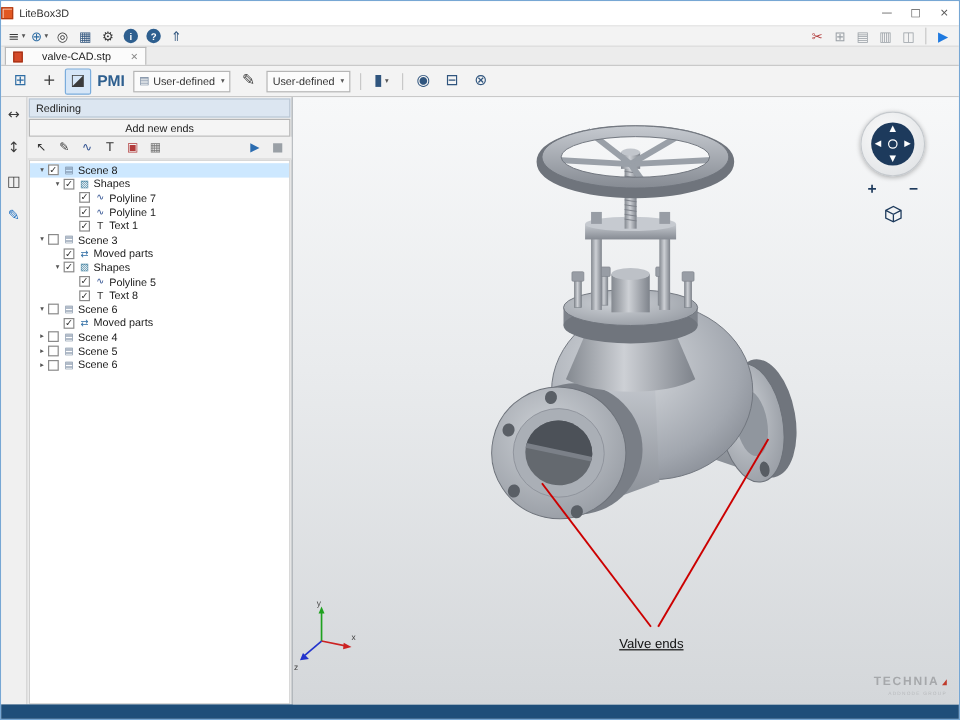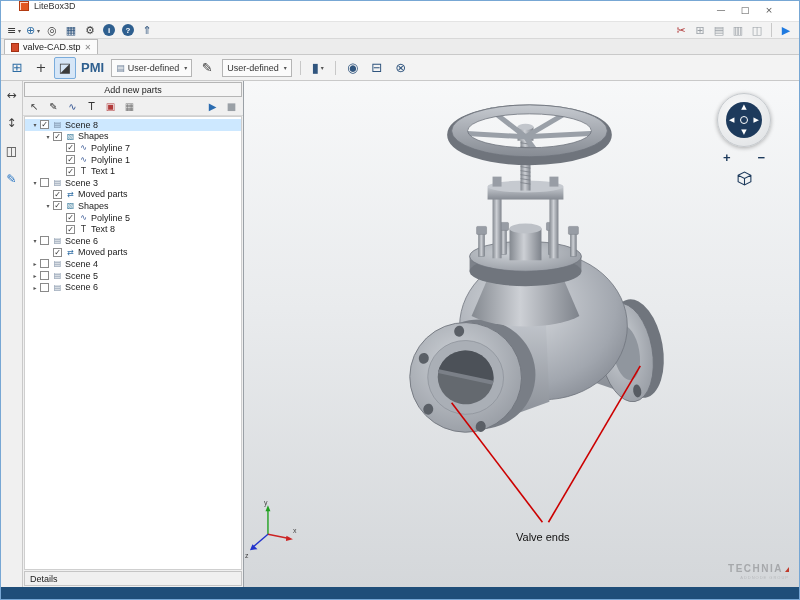--- a/index.html
+++ b/index.html
@@ -1,38 +1,38 @@
 <!DOCTYPE html>
 <html><head>
 <meta charset="utf-8">
 <style>
   * { margin:0; padding:0; box-sizing:border-box; }
   html,body { width:800px; height:600px; overflow:hidden; }
   body { font-family:"Liberation Sans", sans-serif; font-size:9px; color:#1a1a1a; background:#888; }
   .window { width:800px; height:600px; display:flex; flex-direction:column; background:#f3f3f3; border:1px solid #77a7d4; }
 
   
-  .titlebar { height:20px; background:#ffffff; display:flex; align-items:flex-start; padding:0 18px; flex:0 0 auto; }
+  .titlebar { height:20px; background:#ffffff; display:flex; align-items:center; padding:0 0; flex:0 0 auto; }
   .app-icon { width:10px; height:10px; background:#e25822; border:1px solid #b23b12; margin-right:5px; box-shadow:inset 1px 1px 0 #ffd9c8; }
   .win-title { color:#333; }
   .win-controls { margin-left:auto; display:flex; }
   .wbtn { width:24px; height:18px; display:flex; align-items:center; justify-content:center; color:#555; font-size:9px; font-family:"DejaVu Sans",sans-serif; }
 
   
   .toolbar1 { height:18px; background:#f3f3f3; border-top:1px solid #e4e4e4; border-bottom:1px solid #d8d8d8; display:flex; align-items:center; padding:0 4px; gap:1px; flex:0 0 auto; }
   .tb-spacer { flex:1; }
   .tbtn { min-width:18px; height:16px; display:inline-flex; align-items:center; justify-content:center; font-size:11px; font-family:"DejaVu Sans",sans-serif; border-radius:2px; cursor:default; }
   .tbtn.badge { min-width:12px; width:12px; height:12px; border-radius:50%; font-size:8px; font-weight:bold; margin:0 3px; font-family:"Liberation Sans",sans-serif; }
   .tbtn.txticon { font-size:8px; font-weight:bold; font-family:"Liberation Sans",sans-serif; padding:0 3px; }
   .tbtn.pressed { background:#d6e6f7; border:1px solid #7aacdc; }
   .tsep { width:1px; height:14px; background:#c8c8c8; margin:0 4px; display:inline-block; }
   .caret { font-size:6px; color:#555; margin-left:2px; font-family:"DejaVu Sans",sans-serif; }
 
   .tabbar { height:16px; background:#ececec; border-bottom:1px solid #c9c9c9; display:flex; align-items:flex-end; padding-left:3px; flex:0 0 auto; }
-  .tab { height:15px; background:#fbfbfb; border:1px solid #b9b9b9; border-bottom:none; display:flex; align-items:center; gap:4px; padding:0 6px; }
+  .tab { height:15px; background:#fbfbfb; border:1px solid #b9b9b9; border-bottom:none; display:flex; align-items:center; gap:16px; padding:0 6px; }
   .file-icon { width:8px; height:9px; background:#d44a2a; border:1px solid #a33014; }
   .tab-close { color:#888; font-size:8px; font-family:"DejaVu Sans",sans-serif; }
 
   .toolbar2 { height:26px; background:#f3f3f3; border-bottom:1px solid #c9c9c9; display:flex; align-items:center; padding:0 5px; gap:2px; flex:0 0 auto; }
   .toolbar2 .tbtn { min-width:22px; height:22px; font-size:13px; }
   .dropdown { height:18px; display:flex; align-items:center; gap:3px; border:1px solid #b5b5b5; background:#fbfbfb; padding:0 4px; margin:0 2px; }
   .dd-ico { font-family:"DejaVu Sans",sans-serif; font-size:9px; color:#6b7f98; }
   .dd-label { color:#333; }
 
   
@@ -52,21 +52,21 @@
   .trow.sel { background:#cde8ff; }
   .exp { width:10px; text-align:center; font-size:6px; color:#555; font-family:"DejaVu Sans",sans-serif; flex:0 0 auto; }
   .cbx { width:9px; height:9px; border:1px solid #8a8a8a; background:#fff; margin-right:3px; font-size:8px; line-height:7px; text-align:center; color:#333; flex:0 0 auto; font-family:"DejaVu Sans",sans-serif; }
   .tico { width:11px; text-align:center; font-size:8px; margin-right:2px; font-family:"DejaVu Sans",sans-serif; flex:0 0 auto; }
   .tlabel { color:#1a1a1a; }
   .panel-footer { height:15px; margin:1px; background:#f0f0f0; border:1px solid #c5c5c5; display:flex; align-items:center; padding-left:5px; color:#222; }
 
   
   .viewport { flex:1; position:relative; overflow:hidden; background:linear-gradient(180deg,#f7f8f9 0%,#e9ebed 45%,#d4d7da 100%); }
   .valve-svg { position:absolute; inset:0; width:100%; height:100%; }
-  .annotation-label { position:absolute; left:272px; top:450px; font-size:11px; color:#111; }
+  .annotation-label { position:absolute; left:272px; top:450px; font-size:11px; color:#111;text-decoration:underline; }
 
   .orbit { position:absolute; top:12px; right:26px; width:58px; text-align:center; }
   .orbit-ring { width:54px; height:54px; border-radius:50%; background:radial-gradient(circle at 40% 35%, #fbfbfb, #dcdfe2); border:1px solid #c5c9cd; box-shadow:0 1px 4px rgba(0,0,0,.3); position:relative; margin:0 auto; }
   .orbit-core { position:absolute; left:50%; top:50%; transform:translate(-50%,-50%); width:36px; height:36px; border-radius:50%; background:#1d3a5c; }
   .oarr { position:absolute; color:#fff; font-size:7px; font-family:"DejaVu Sans",sans-serif; line-height:7px; }
   .oarr.up { top:2px; left:50%; transform:translateX(-50%); }
   .oarr.dn { bottom:2px; left:50%; transform:translateX(-50%); }
   .oarr.lf { left:3px; top:50%; transform:translateY(-50%); }
   .oarr.rt { right:3px; top:50%; transform:translateY(-50%); }
   .odot { position:absolute; left:50%; top:50%; transform:translate(-50%,-50%); width:8px; height:8px; border:1.5px solid #fff; border-radius:50%; }
@@ -153,21 +153,24 @@
   <div class="bodyrow">
 
     <div class="left-strip">
         <span class="tbtn" style="color: rgb(59, 59, 59);">↔</span>
         <span class="tbtn" style="color: rgb(59, 59, 59);">↕</span>
         <span class="tbtn" style="color: rgb(59, 59, 59);">◫</span>
         <span class="tbtn" style="color: rgb(31, 111, 192);">✎</span>
       </div>
 
     <div class="panel">
-      <button class="add-btn">Add new parts</button>
+      <div class="panel-header">
+        <span>Redlining</span>
+      </div>
+      <button class="add-btn">Add new ends</button>
       <div class="rl-tools">
           <span class="tbtn" style="color: rgb(51, 51, 51);">↖</span>
           <span class="tbtn" style="color: rgb(51, 51, 51);">✎</span>
           <span class="tbtn" style="color: rgb(46, 79, 143);">∿</span>
           <span class="tbtn" style="color: rgb(51, 51, 51);">T</span>
           <span class="tbtn" style="color: rgb(178, 59, 59);">▣</span>
           <span class="tbtn" style="color: rgb(119, 119, 119);">▦</span>
           <span class="spacer"></span>
           <span class="tbtn" style="color: rgb(43, 108, 176);">▶</span>
           <span class="tbtn" style="color: rgb(154, 160, 166);">■</span>
@@ -257,23 +260,20 @@
             <span class="tico" style="color: rgb(107, 127, 152);">▤</span>
             <span class="tlabel">Scene 5</span>
           </div>
           <div class="trow" style="padding-left: 5px;">
             <span class="exp">▸</span>
             <span class="cbx"></span>
             <span class="tico" style="color: rgb(107, 127, 152);">▤</span>
             <span class="tlabel">Scene 6</span>
           </div>
         </div>
-      <div class="panel-footer">
-        <span>Details</span>
-      </div>
     </div>
 
     <div class="viewport">
 
       <svg class="valve-svg" viewBox="0 0 556 508" preserveAspectRatio="none">
         <defs>
           <linearGradient id="gV" x1="0" y1="0" x2="0" y2="1">
             <stop offset="0" stop-color="#c6cad0"></stop>
               <stop offset="1" stop-color="#868b93"></stop>
           </linearGradient>

